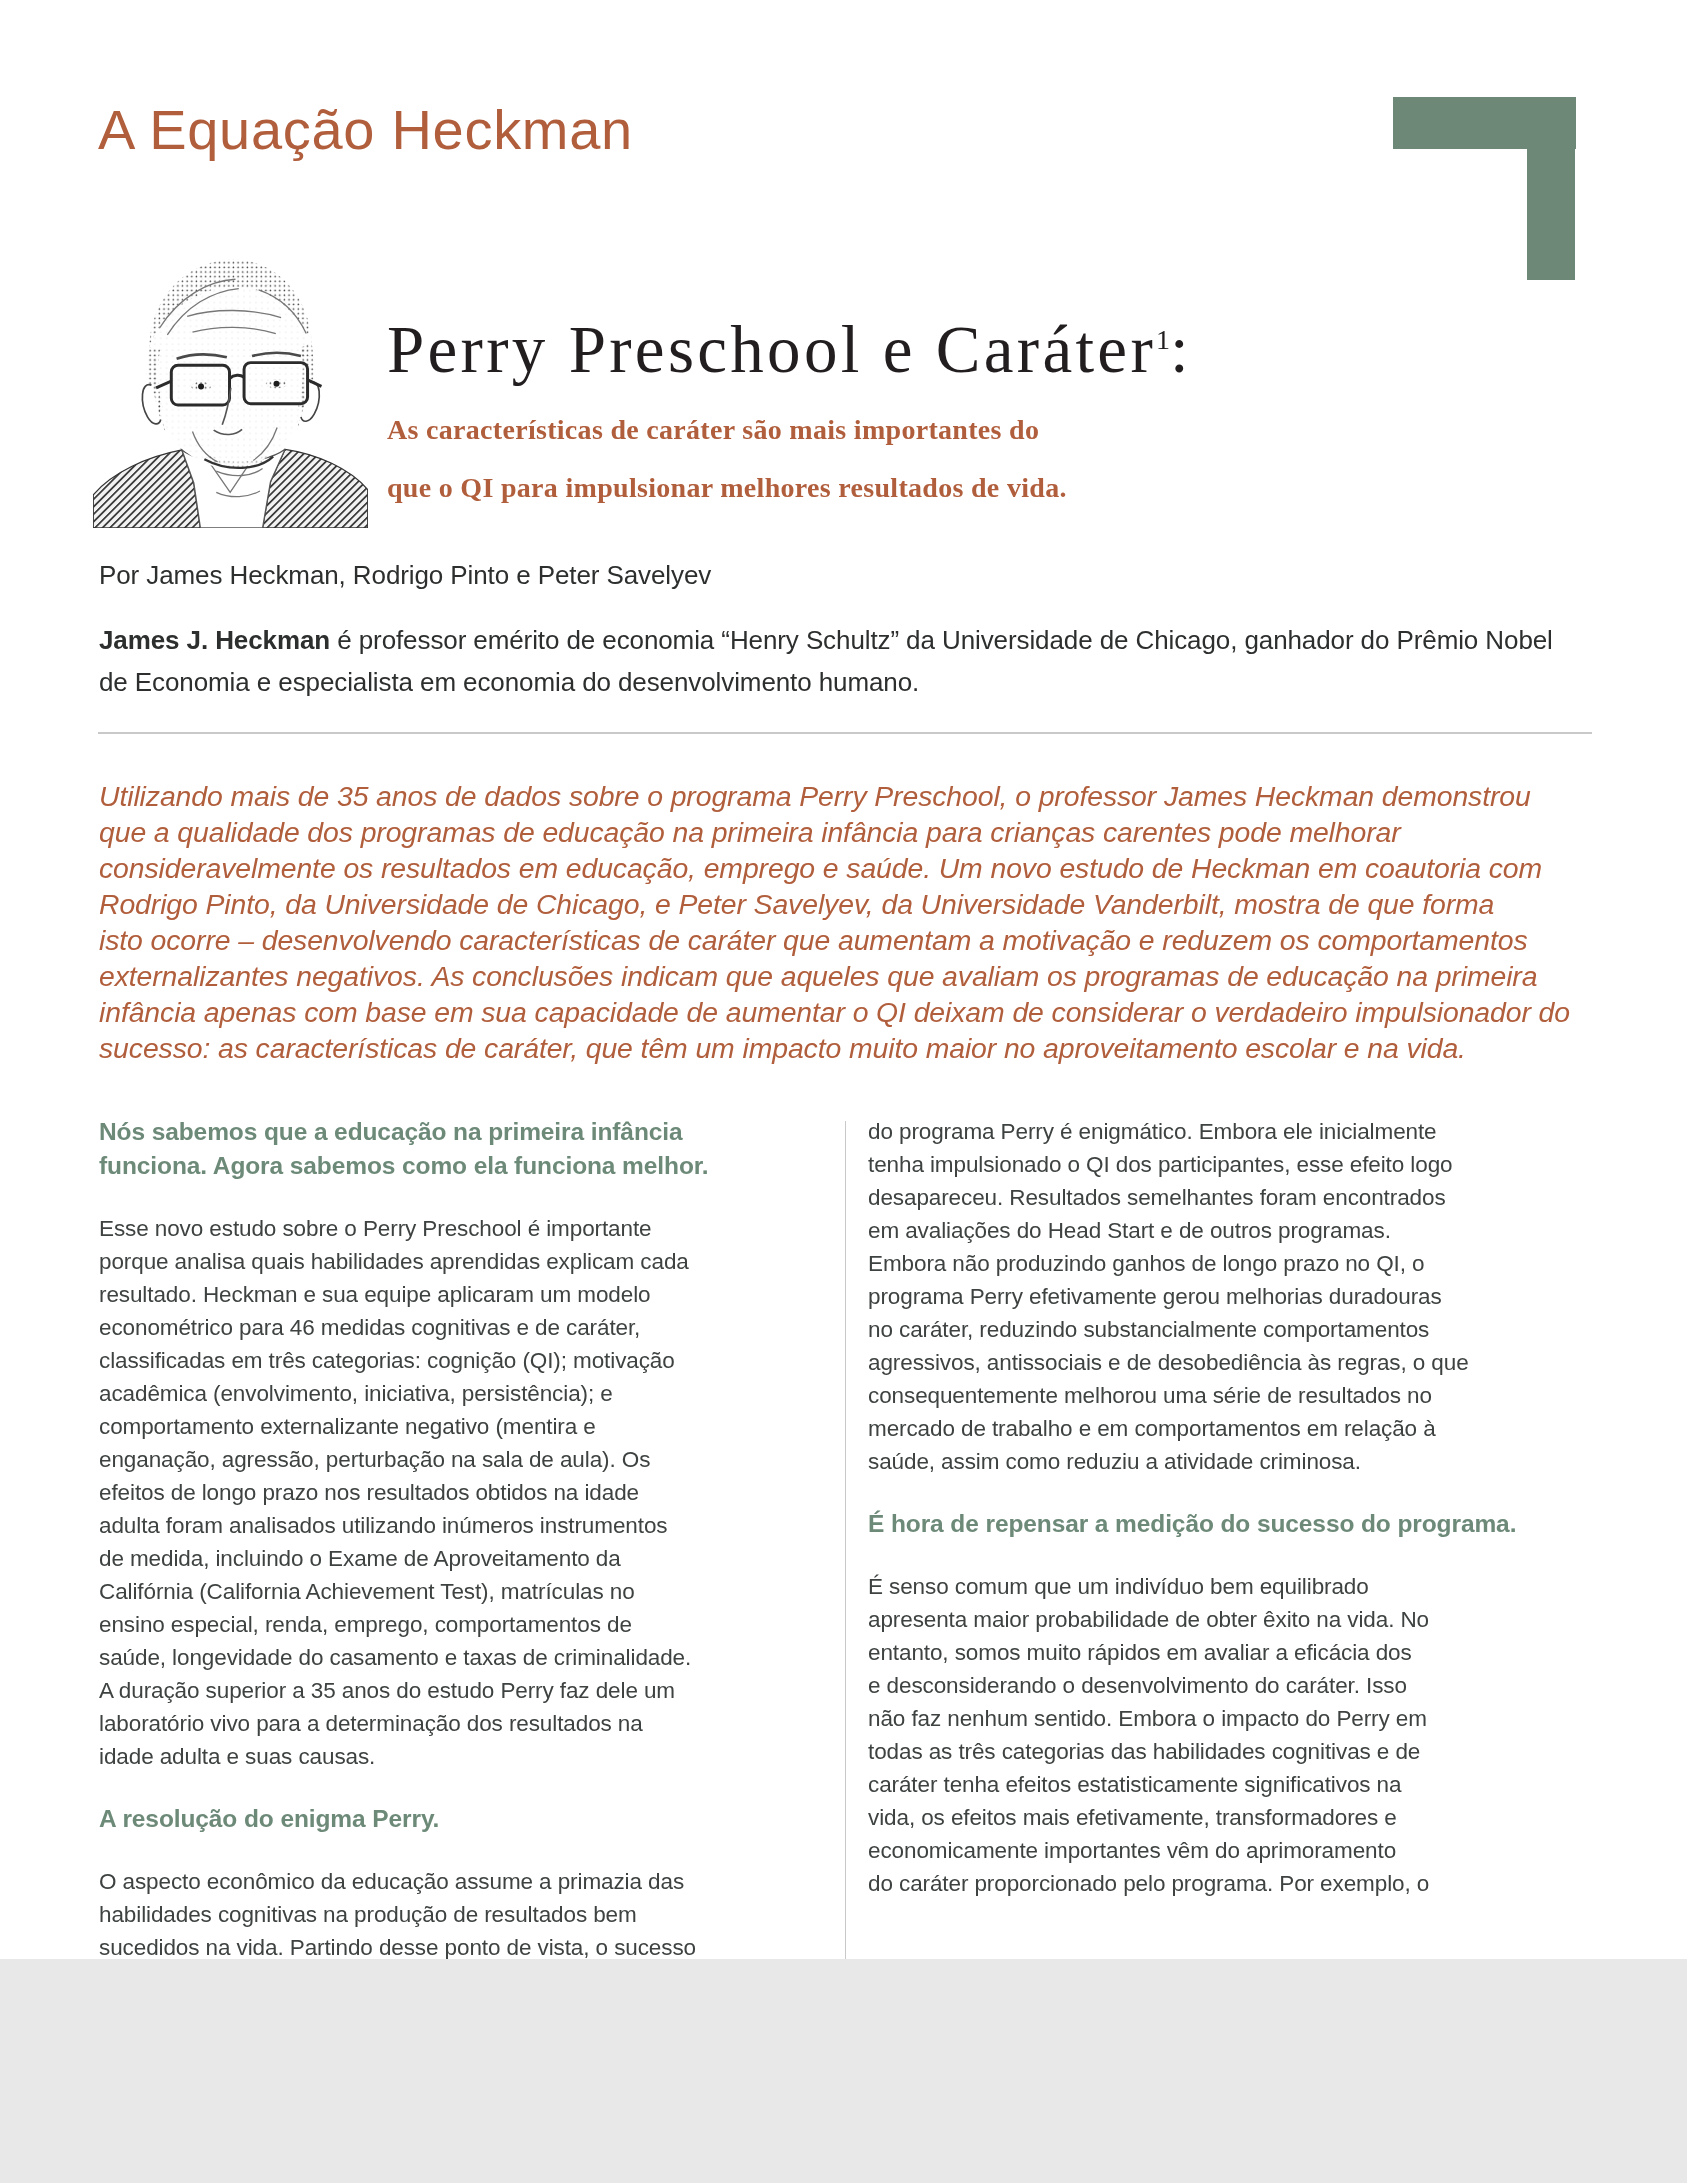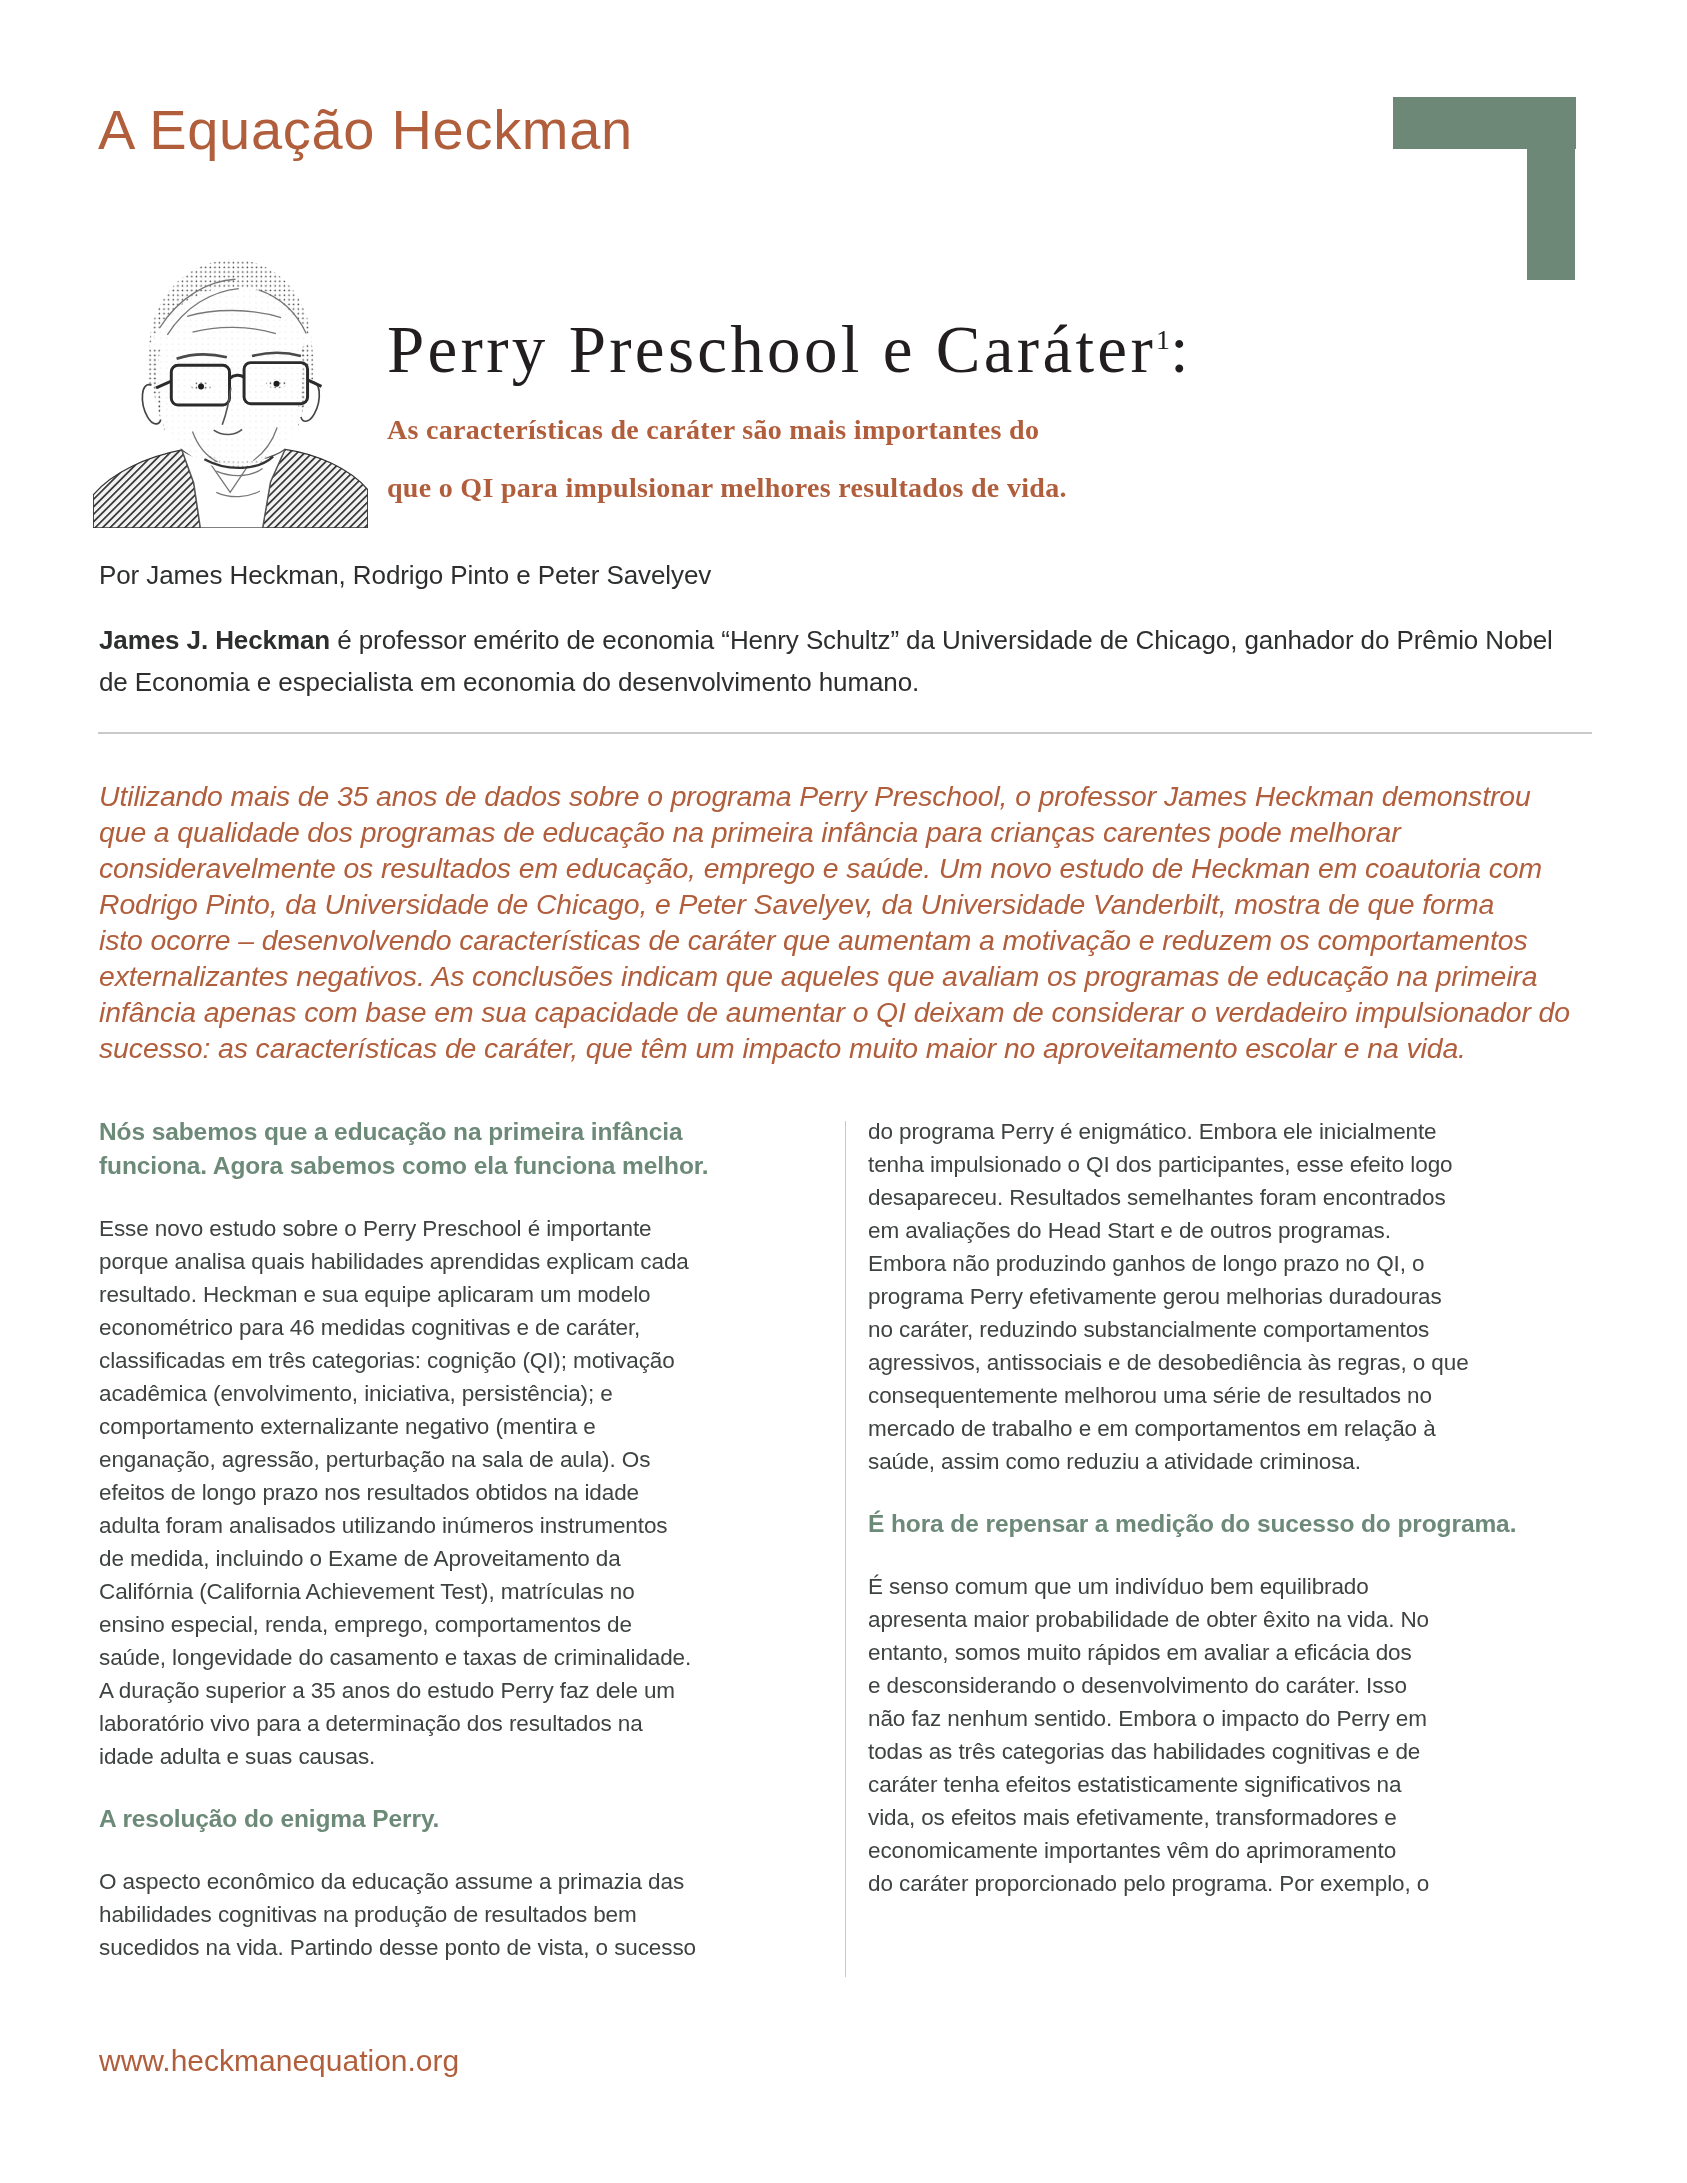--- a/index.html
+++ b/index.html
@@ -1,18 +1,18 @@
 <!DOCTYPE html>
 <html style="--accent_orange: #b15e3c; --corner_green: #6e8877; --heading_green: #6d8a79; --rule_gray: #c9c9c9; --body_text: #3e4341; --title_black: #221e1f;font-size:10.6px"><head>
 <meta charset="utf-8">
 <style>
   html,body{margin:0;padding:0;background:#e8e8e8;}
   .page{
     position:relative;
-    width:1687px;height:2183px;
+    width:1687px;height:1959px;
     background:#ffffff;
     font-family:"Liberation Sans", sans-serif;
     overflow:hidden;
   }
   .abs{position:absolute;}
 
   .brand{
     left:98px;top:97px;
     font-size:56px;letter-spacing:0.7px;
     color:var(--accent_orange,#b15e3c);

